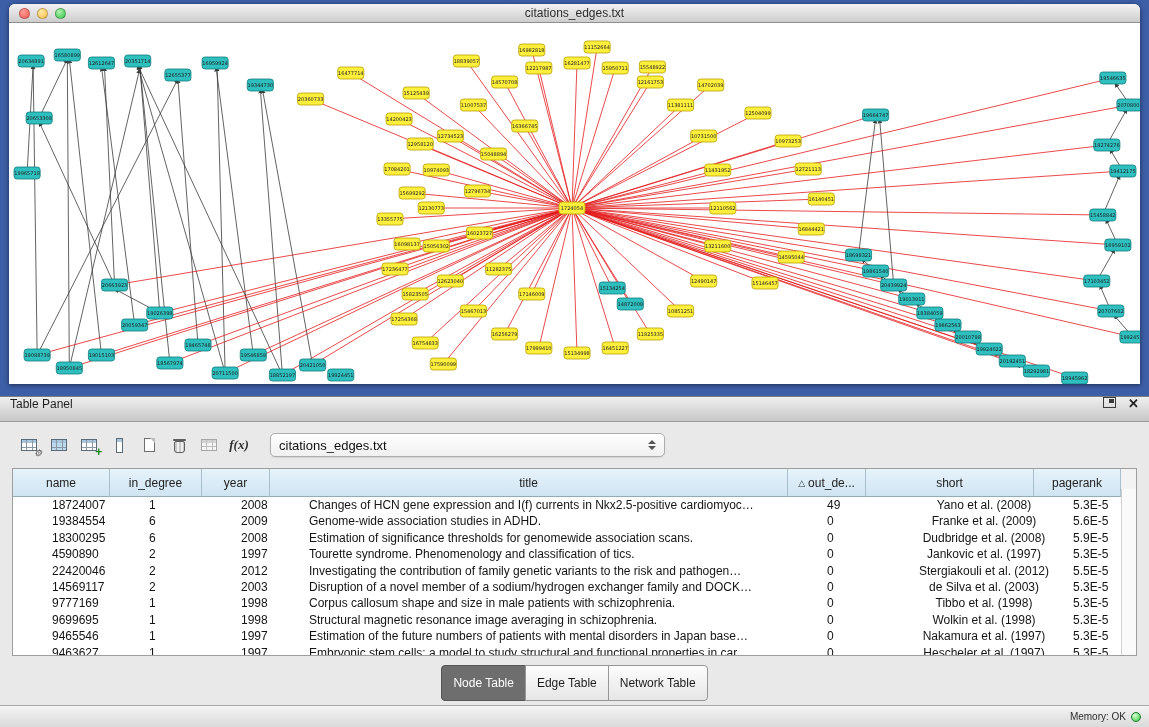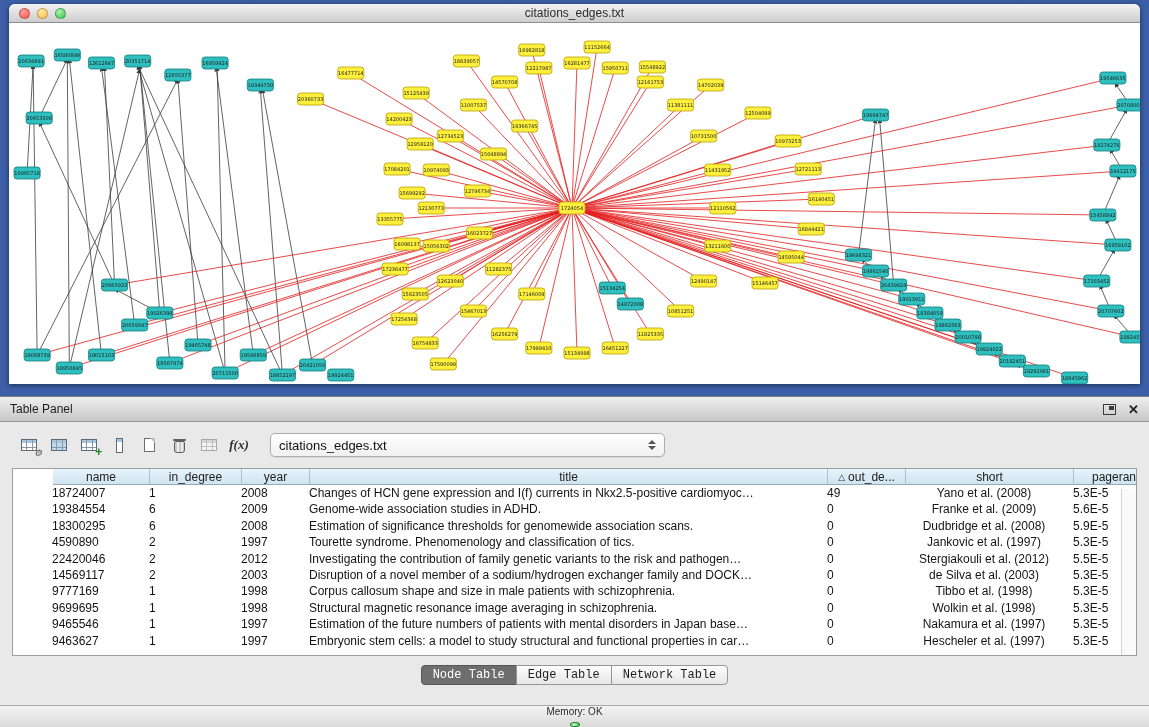--- a/index.html
+++ b/index.html
@@ -22,21 +22,21 @@
   .graph-area svg { position:absolute; inset:0; width:100%; height:100%; }
   .edge-black { stroke:#3c3c3c; stroke-width:0.8; fill:none; }
   .edge-red   { stroke:#e41d1d; stroke-width:0.8; fill:none; }
   .gnode text { font-size:5px; fill:#1d1d1d; text-anchor:middle; font-family:"DejaVu Sans",sans-serif; }
   .gnode.yellow rect { fill:#fdef3c; stroke:#b9a100; stroke-width:0.8; }
   .gnode.teal   rect { fill:#2fbfbf; stroke:#117e7e; stroke-width:0.8; }
 
   
   .panel-header { height:26px; background:linear-gradient(#efefef,#c7c7c7);
                   border-top:1px solid #7e7e7e; border-bottom:1px solid #9a9a9a;
-                  display:flex; align-items:center; padding:0 10px; font-size:12px; color:#1e1e1e; }
+                  display:flex; padding:0 10px; font-size:12px; color:#1e1e1e; }
   .panel-header .spacer { flex:1; }
   .float-ic { width:13px; height:11px; border:1px solid #3a3a3a; position:relative; margin-right:12px; }
   .float-ic::after { content:""; position:absolute; right:1px; top:1px; width:5px; height:4px; background:#3a3a3a; }
   .close-ic { font-size:13px; font-weight:bold; color:#222; line-height:1; cursor:default; }
 
   .panel-body { height:283px; background:#e9e9e9; padding:8px 12px 0; }
 
   .toolbar { display:flex; align-items:center; padding:2px 2px 10px; }
   .tbtn { width:30px; height:26px; display:flex; align-items:center; justify-content:center; position:relative; }
   .mini-table { width:16px; height:12px; border:1px solid #5b6b77; background-color:#fff; position:relative;
@@ -59,45 +59,45 @@
 
   .combo { width:395px; height:24px; margin-left:16px; background:linear-gradient(#ffffff,#f0f0f0);
            border:1px solid #adadad; border-radius:5px; display:flex; align-items:center;
            padding:0 8px; font-size:13px; color:#111; box-shadow:0 1px 1px rgba(0,0,0,.08); }
   .combo-arrows { margin-left:auto; display:flex; flex-direction:column; gap:2px; align-items:center; }
   .combo-arrows i { width:0; height:0; border-left:4px solid transparent; border-right:4px solid transparent; display:block; }
   .combo-arrows .up { border-bottom:4px solid #555; }
   .combo-arrows .dn { border-top:4px solid #555; }
 
   .table-wrap { background:#fff; border:1px solid #9e9e9e; height:188px; overflow:hidden; position:relative; }
-  .thead { display:flex; height:16px;padding-left:40px; }
+  .thead { display:flex; height:28px; }
   .th { display:flex; align-items:center; justify-content:center; gap:3px; font-size:12px; color:#222;
         background:linear-gradient(#e7f3fb,#cfe4f1); border-right:1px solid #a9bfcc; border-bottom:1px solid #93aab9;
         overflow:hidden; white-space:nowrap; flex:0 0 auto; }
   .sort-icon { font-size:9px; color:#333; }
   .th-filler { flex:1; background:#f3f3f3; border-bottom:1px solid #93aab9; }
   .tbody { position:relative; }
   .tr { display:flex; height:16.4px; line-height:16.4px; font-size:12px; color:#141414;padding-left:34px; }
   .td { flex:0 0 auto; padding-left:5px; white-space:nowrap; overflow:hidden; text-overflow:ellipsis; }
   .col-name{width:97px} .col-in_degree{width:92px} .col-year{width:68px} .col-title{width:518px}
   .col-out_degree{width:78px} .col-short{width:168px} .col-pagerank{width:87px}
   .td.col-short { text-align:center; padding-left:0; }
   .vscroll { position:absolute; top:20px; right:0; bottom:0; width:15px; background:#fafafa; border-left:1px solid #d2d2d2; }
 
   .tabs { display:flex; justify-content:center; margin-top:9px; }
-  .tab { font-size:12px; padding:2px 11px; border:1px solid #979797; margin-left:-1px;
-         background:linear-gradient(#fdfdfd,#e6e6e6); color:#1d1d1d;font-family:Liberation Mono, monospace; }
+  .tab { font-size:12px; padding:10px 11px; border:1px solid #979797; margin-left:-1px;
+         background:linear-gradient(#fdfdfd,#e6e6e6); color:#1d1d1d; }
   .tab:first-child { border-radius:4px 0 0 4px; margin-left:0; }
   .tab:last-child { border-radius:0 4px 4px 0; }
   .tab.selected { background:#6e6e6e; color:#fff; border-color:#565656; }
 
   .statusbar { position:absolute; left:0; right:0; bottom:0; height:22px;
                background:linear-gradient(#f4f4f4,#dadada); border-top:1px solid #a8a8a8;
                display:flex; align-items:center; justify-content:flex-end; gap:5px; padding:0 8px;
-               font-size:10px; color:#2d2d2d;flex-direction:column; }
+               font-size:10px; color:#2d2d2d; }
   .mem-dot { width:10px; height:10px; border-radius:50%; border:1px solid #1a7a2a;
              background:radial-gradient(circle at 35% 30%, #d8ffd2, #2ecc40); }
 </style>
 </head>
 <body>
 
 <div class="screen">
 
   <div class="desktop">
     <div class="graph-window">

